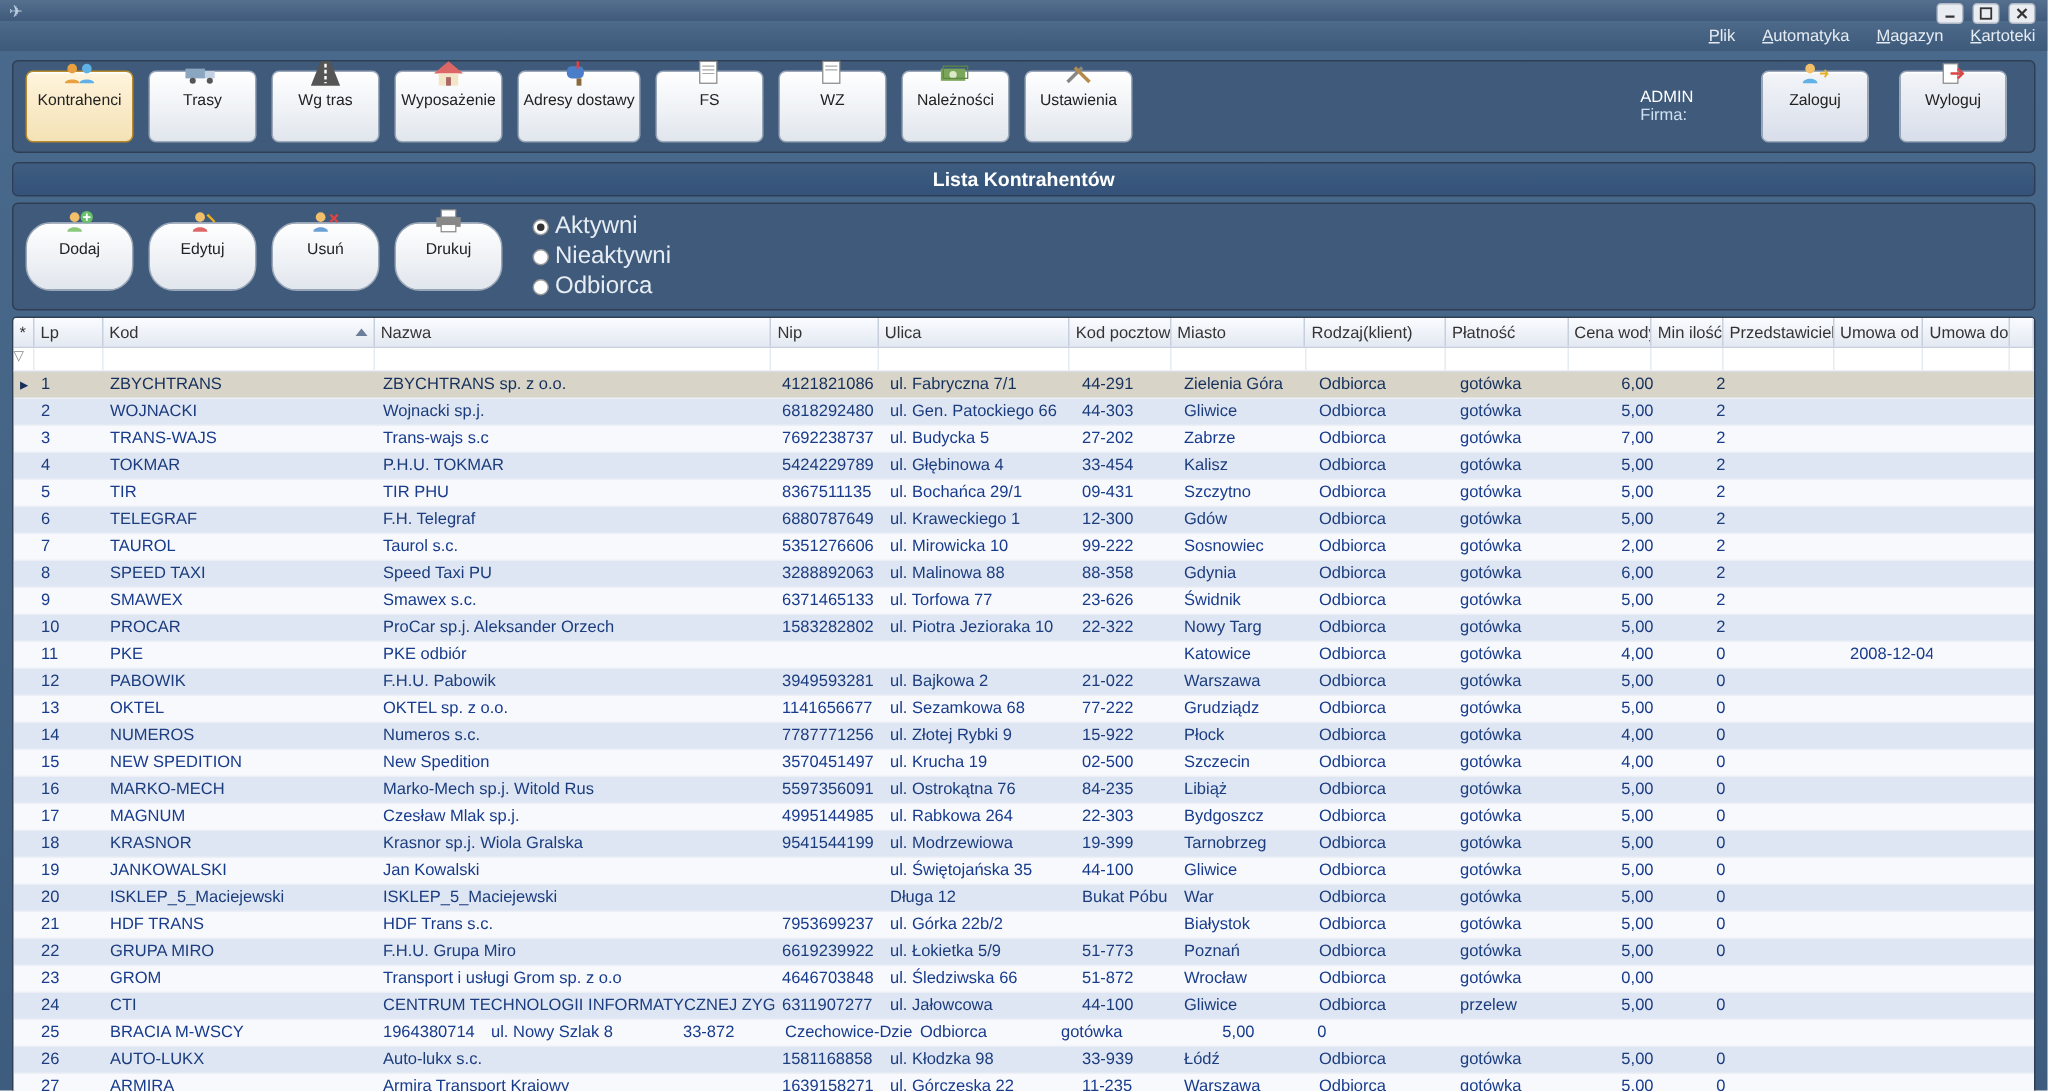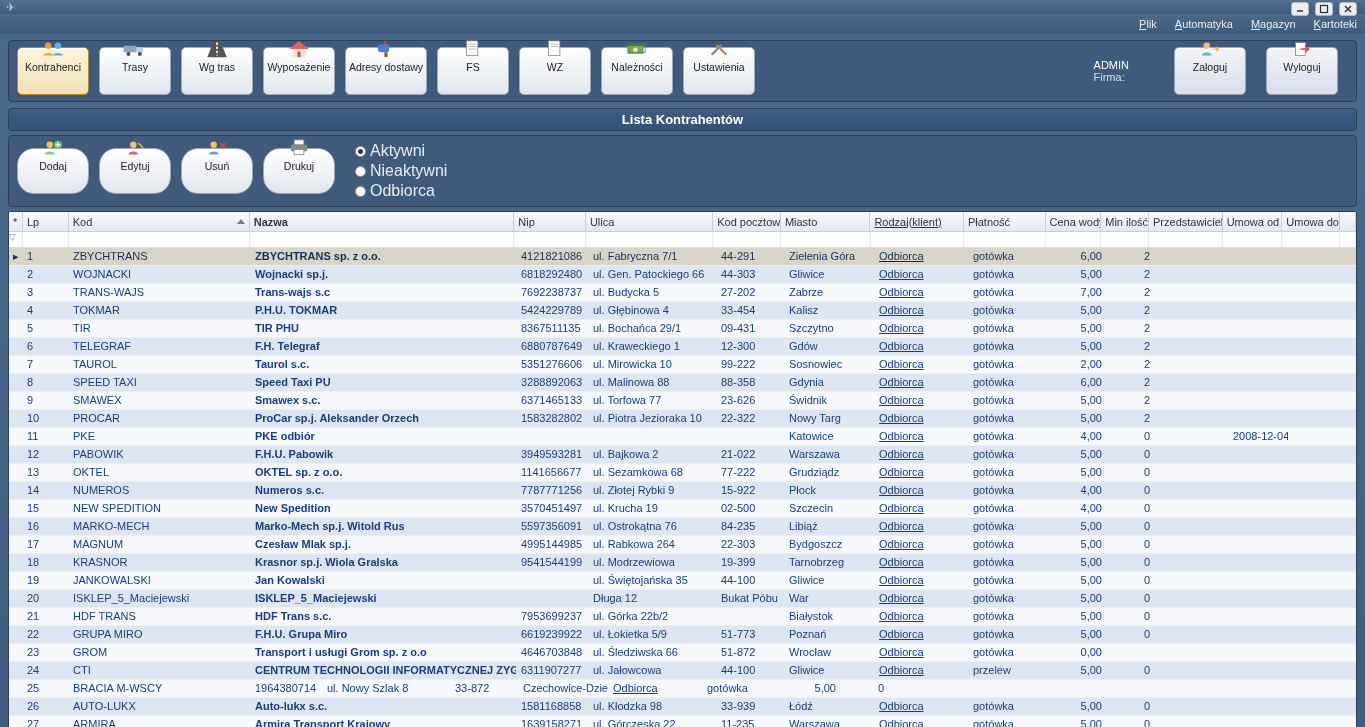--- a/index.html
+++ b/index.html
@@ -44,22 +44,22 @@
   .filterrow .c { border-right:1px solid #e6eaf1; }
   .gbody { flex:1; overflow-y:auto; overflow-x:hidden; }
   .row { display:flex; height:18px; border-bottom:1px solid #eceff5; font-size:11px; }
   .row.even { background:#f8f9fc; color:#173b8d; }
   .row.odd  { background:#dfe6f3; color:#1b3d7e; }
   .row.sel  { background:#d8d4c8 !important; color:#15305c; }
   .row .c { padding:2px 4px; white-space:nowrap; overflow:hidden; border-right:1px solid transparent; }
   .num { text-align:right; }
   
   
-  .c0{width:14px;} .c1{width:46px;} .c2{width:182px;} .c3{width:266px;font-weight:bold;} .c4{width:72px;}
-  .c5{width:128px;} .c6{width:68px;} .c7{width:90px;} .c8{width:94px;text-decoration:underline;} .c9{width:82px;}
+  .c0{width:14px;} .c1{width:46px;} .c2{width:182px;} .c3{width:266px;} .c4{width:72px;}
+  .c5{width:128px;} .c6{width:68px;} .c7{width:90px;} .c8{width:94px;} .c9{width:82px;}
   .c10{width:56px; text-align:right;} .c11{width:48px; text-align:right;} .c12{width:74px;} .c13{width:60px;} .c14{width:58px;} .c15{width:16px;}
   
   .gbody::-webkit-scrollbar { width:16px; }
   .gbody::-webkit-scrollbar-track { background:#e3e7ee; }
   .gbody::-webkit-scrollbar-thumb { background:#b9c3d2; border:1px solid #98a5b8; border-radius:2px;}
 </style>
 </head>
 <body>
 
 <div class="titlebar">

